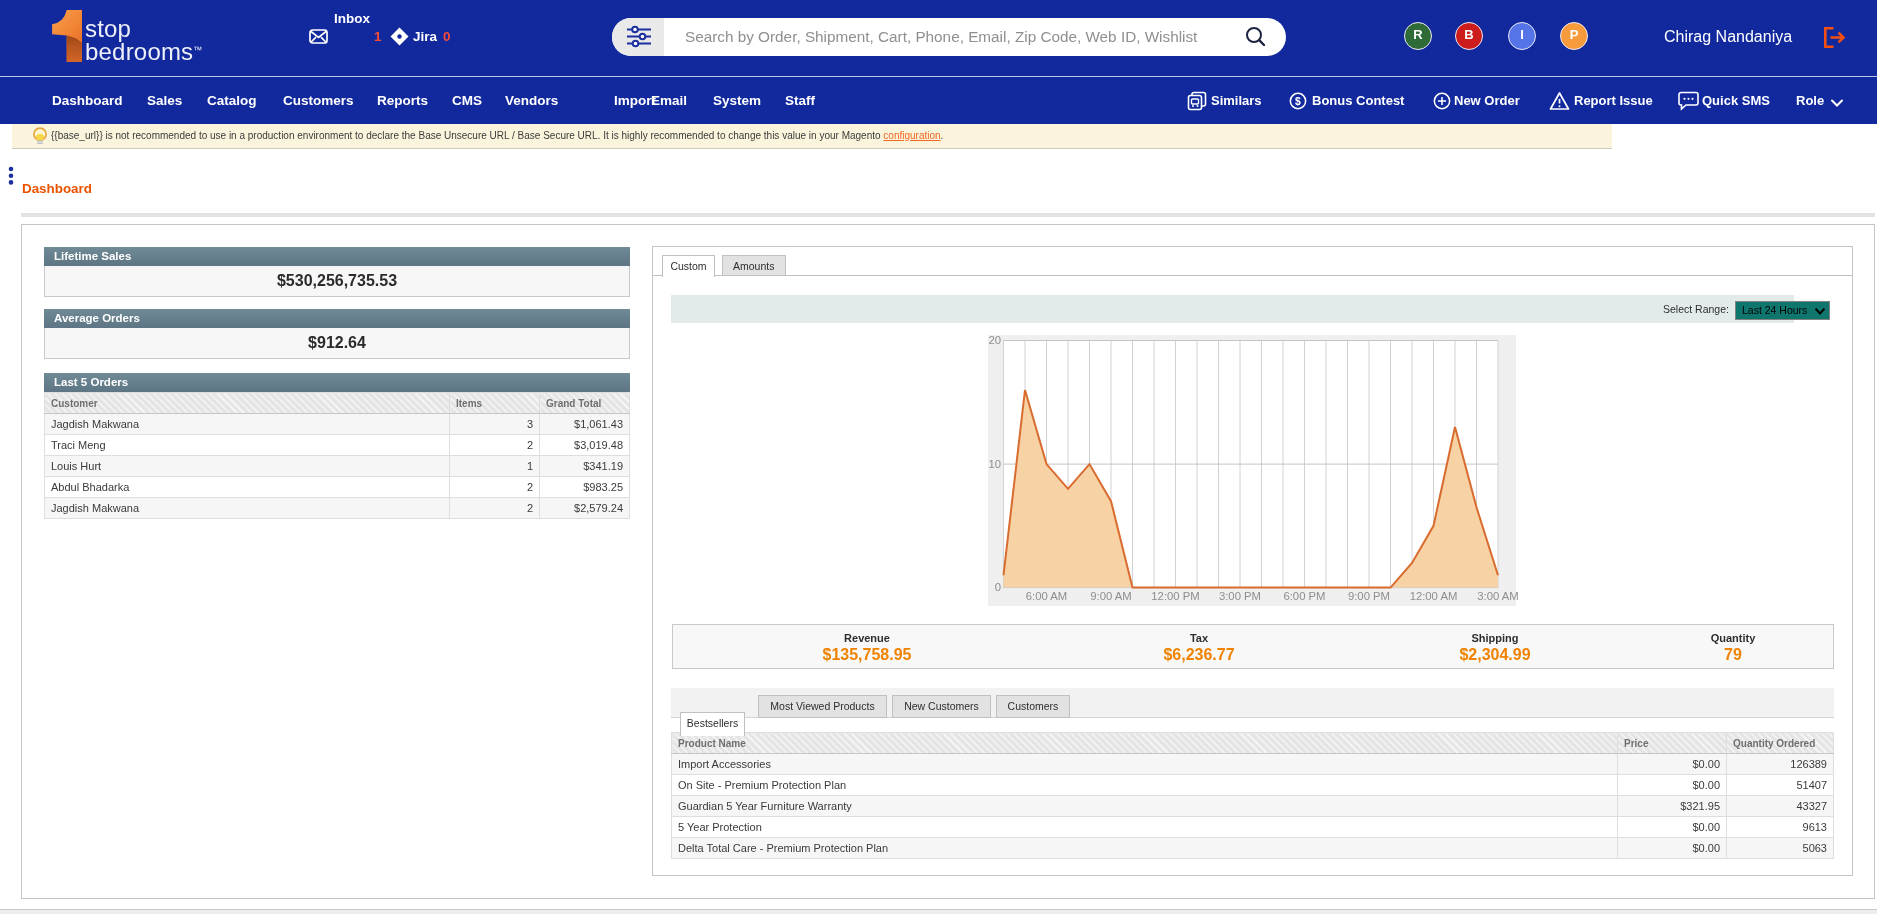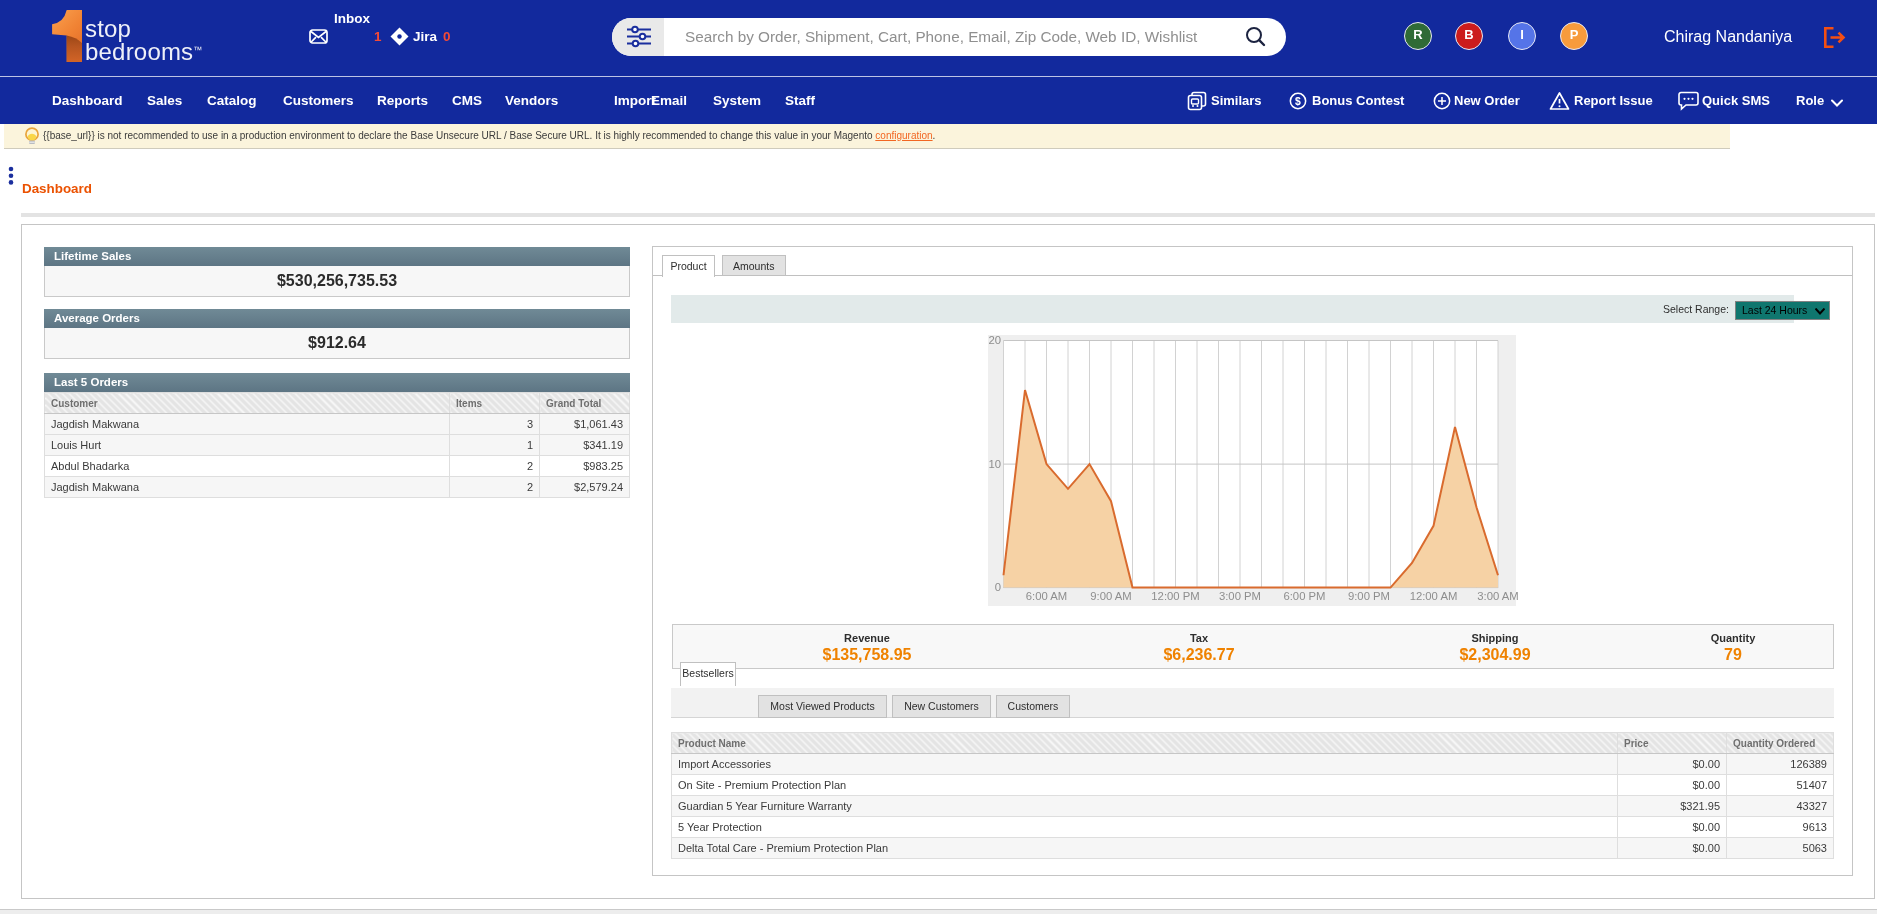--- a/index.html
+++ b/index.html
@@ -4,21 +4,21 @@
 <style>
 * { margin:0; padding:0; box-sizing:border-box; }
 html,body { width:1877px; height:914px; overflow:hidden; background:#fff;
   font-family:"Liberation Sans", sans-serif; }
 .abs { position:absolute; }
 
 #topbar { position:absolute; left:0; top:0; width:1877px; height:76px; background:#12299d; }
 #navbar { position:absolute; left:0; top:76px; width:1877px; height:48px; background:#12299d; border-top:1px solid #bcc3e4; }
 .navitem { position:absolute; top:0; height:48px; line-height:48px; color:#fff; font-size:13.5px; font-weight:bold; white-space:nowrap; }
 .navitem.r { font-size:13px; }
-#notice { position:absolute; left:4px; top:124px; width:1726px; height:25px; background:#fbf4dc; border-bottom:1px solid #cfcbbc; }
+#notice { position:absolute; left:12px; top:124px; width:1600px; height:25px; background:#fbf4dc; border-bottom:1px solid #cfcbbc; }
 #notice .txt { position:absolute; left:39px; top:6px; font-size:10px; color:#3b3b3b; }
 #notice a { color:#f26722; }
 
 #pagetitle { position:absolute; left:22px; top:181px; font-size:13.4px; font-weight:bold; color:#eb5202; }
 #hrbar { position:absolute; left:21px; top:213px; width:1854px; height:4px; background:#e3e3e3; }
 #card { position:absolute; left:21px; top:224px; width:1854px; height:675px; background:#fff; border:1px solid #c5c5c5; }
 #footerstrip { position:absolute; left:0; top:909px; width:1877px; height:5px; background:#ededed; border-top:1px solid #c9c9c9; }
 
 .boxhead { position:absolute; left:44px; width:586px; height:19px; background:linear-gradient(180deg,#708a96,#5d7584); color:#fff; font-size:11.5px; font-weight:bold; line-height:19px; padding-left:10px; }
 .boxval { position:absolute; left:44px; width:586px; background:#f7f7f7; border:1px solid #c9c9c9; border-top:none; text-align:center; font-size:16px; font-weight:bold; color:#2b2b2b; }
@@ -179,20 +179,25 @@
       <tr class="h">
         <td>Customer</td>
         <td>Items</td>
         <td>Grand Total</td>
       </tr>
   <tr style="background:#f6f6f6">
         <td>Jagdish Makwana</td>
         <td style="text-align:right">3</td>
         <td style="text-align:right">$1,061.43</td>
       </tr>
+  <tr>
+        <td>Traci Meng</td>
+        <td style="text-align:right">2</td>
+        <td style="text-align:right">$3,019.48</td>
+      </tr>
   <tr style="background:#f6f6f6">
         <td>Louis Hurt</td>
         <td style="text-align:right">1</td>
         <td style="text-align:right">$341.19</td>
       </tr>
   <tr>
         <td>Abdul Bhadarka</td>
         <td style="text-align:right">2</td>
         <td style="text-align:right">$983.25</td>
       </tr>
@@ -200,21 +205,21 @@
         <td>Jagdish Makwana</td>
         <td style="text-align:right">2</td>
         <td style="text-align:right">$2,579.24</td>
       </tr>
 </tbody>
   </table>
 
 <div id="rpanel"></div>
 <div class="tab" style="left:721.5px;top:255px;width:64.5px;height:21px;line-height:20px;">Amounts</div>
 <div class="abs" style="left:653px;top:275px;width:1199px;height:1px;background:#c0c0c0;"></div>
-<div class="tab active" style="left:662px;top:255px;width:53px;height:22px;line-height:21px;">Product</div>
+<div class="tab active" style="left:662px;top:255px;width:53px;height:22px;line-height:21px;">Custom</div>
 <div class="abs" style="left:671px;top:295px;width:1123px;height:28px;background:#e2eaea;"></div>
 <div class="abs" style="left:1663px;top:303px;font-size:10.5px;color:#2e2e2e;">Select Range:</div>
 <div class="abs" style="left:1735px;top:301px;width:95px;height:19px;background:#0f766e;border:1px solid #828282;font-size:10.5px;color:#000;line-height:17px;padding-left:6px;">Last 24 Hours
   <svg class="abs" style="right:4px;top:6px" width="10" height="7" viewBox="0 0 10 7">
       <path d="M0.5 0.5 L5 5.5 L9.5 0.5" fill="none" stroke="#000" stroke-width="2"></path>
     </svg>
 </div>
 
 <svg class="abs" style="left:988px;top:335px;overflow:visible" width="528" height="271" viewBox="0 0 528 271">
   <rect x="0" y="0" width="528" height="271" fill="#efefef"></rect>
@@ -282,21 +287,21 @@
   </div>
 <div class="stat" style="left:1733px;top:632px;">
     <div class="l">Quantity</div>
     <div class="v">79</div>
   </div>
 
 <div class="abs" style="left:671px;top:688px;width:1163px;height:30px;background:#f2f2f2;border-bottom:1px solid #d5d5d5;"></div>
 <div class="tab" style="left:758px;top:695px;width:129px;height:22.5px;line-height:21px;">Most Viewed Products</div>
 <div class="tab" style="left:892px;top:695px;width:99px;height:22.5px;line-height:21px;">New Customers</div>
 <div class="tab" style="left:996px;top:695px;width:74px;height:22.5px;line-height:21px;">Customers</div>
-<div class="tab active" style="left:680px;top:662px;width:56px;height:24px;line-height:21px;">Bestsellers</div>
+<div class="tab active" style="left:680px;top:712px;width:65px;height:24px;line-height:21px;">Bestsellers</div>
 
 <table class="grid abs" style="left:671px;top:732px;width:1163px;">
   <colgroup>
       <col style="width:946px">
       <col style="width:109px">
       <col>
     </colgroup>
   <tbody>
       <tr class="h">
         <td>Product Name</td>

